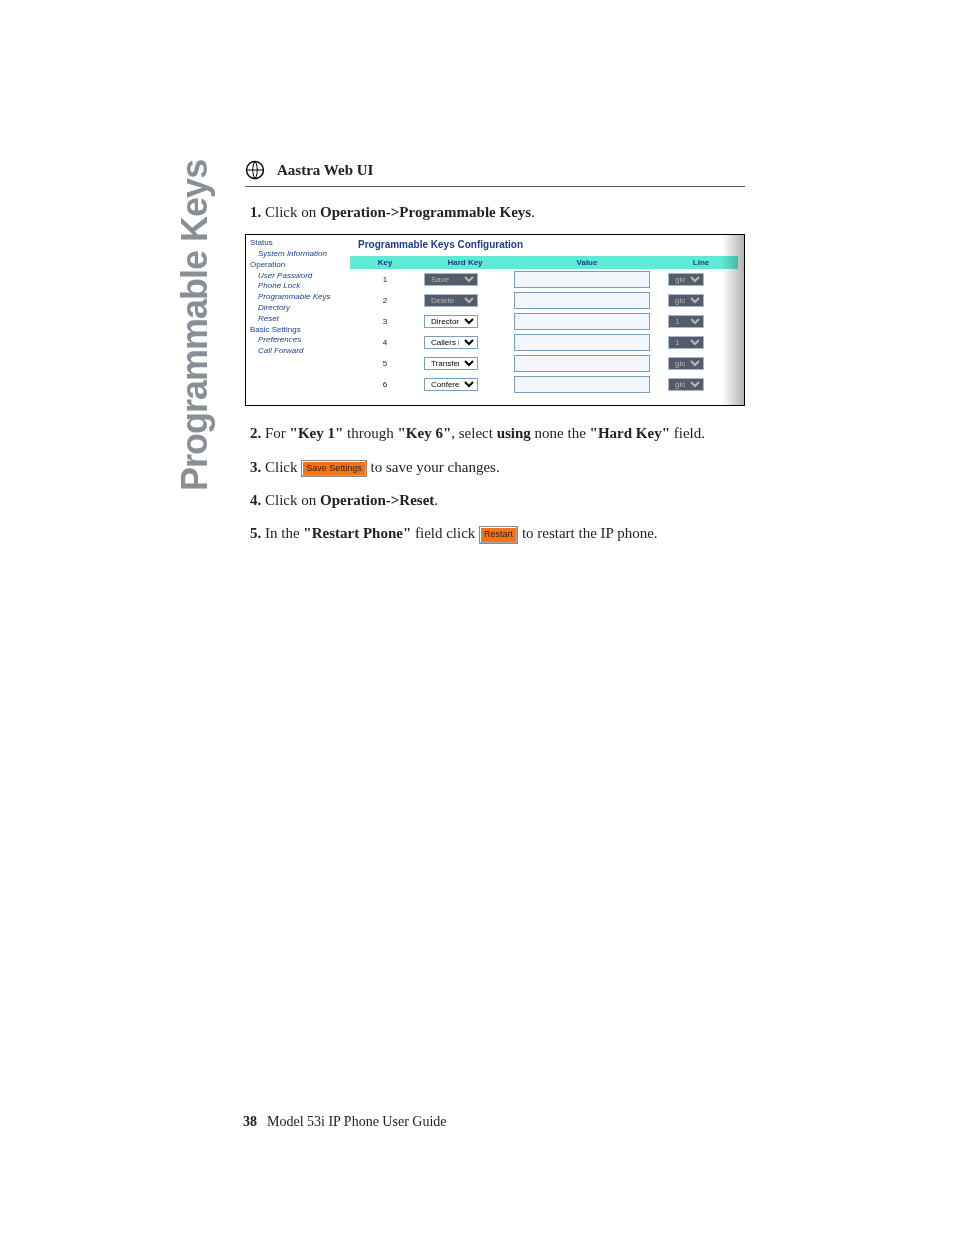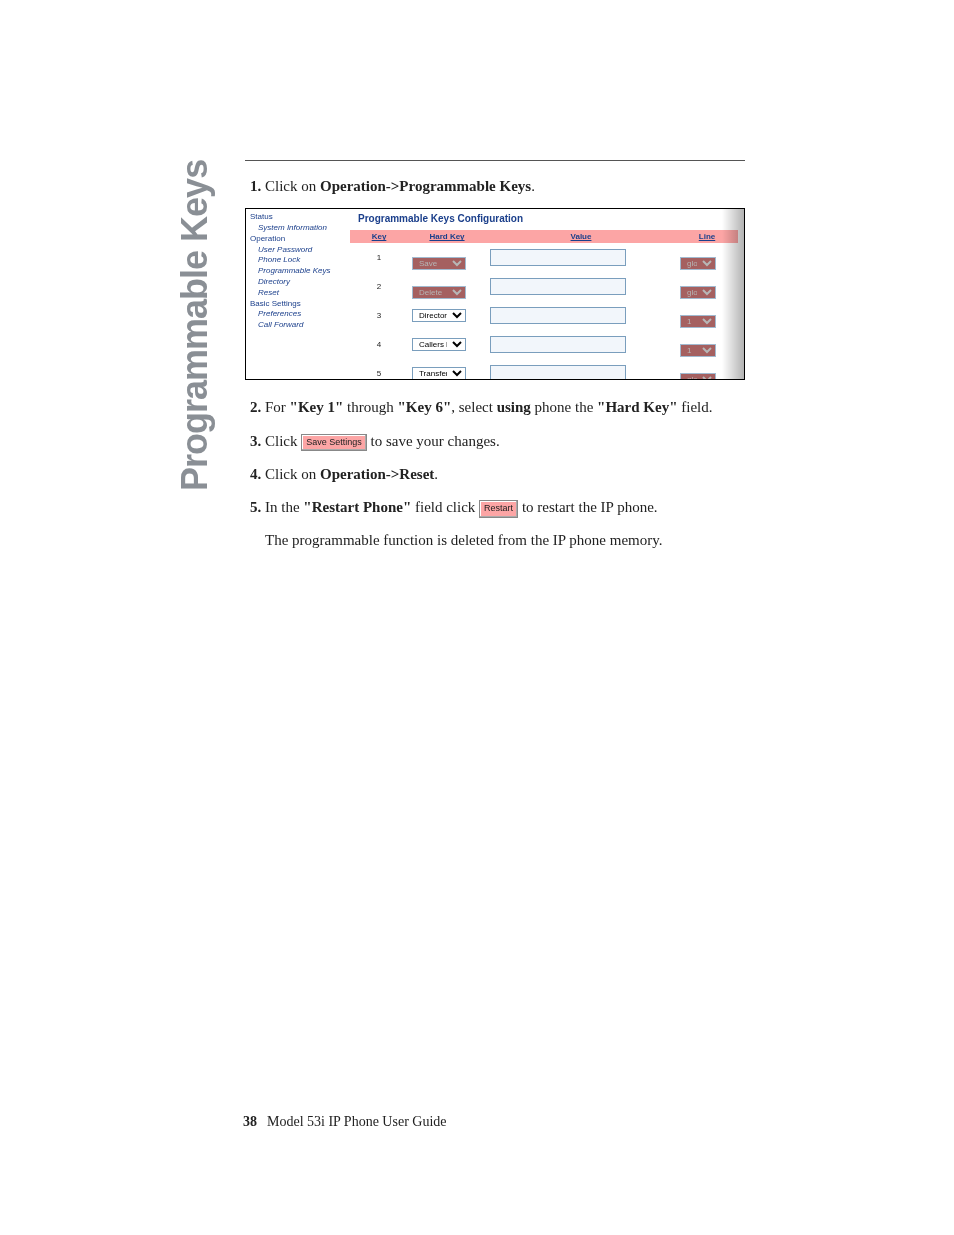--- a/index.html
+++ b/index.html
@@ -8,52 +8,61 @@
   .content{position:absolute;left:245px;top:160px;width:500px;}
   .h2{font-size:18px;font-weight:700;margin:0 0 20px 0;}
   .rule-row{display:flex;align-items:center;gap:12px;margin:0 0 6px 0;}
   .rule-row .icon{width:20px;height:20px;}
   .rule-row .label{font-size:15px;font-weight:600;}
   hr{border:none;border-top:1px solid #555;margin:0 0 14px 0;}
   p{font-size:15px;line-height:1.45;margin:0 0 14px 0;}
   ol{margin:0 0 0 0;padding-left:20px;font-size:15px;}
   ol li{margin:0 0 10px 0;line-height:1.55;}
   ol li::marker{font-weight:700;}
-  .btn-chip{display:inline-block;border:1px solid #888;background:#fca5a5;font-family:Arial,sans-serif;font-size:9px;padding:1px 4px;vertical-align:1px;box-shadow:inset -1px -1px 0 #aaa,inset 1px 1px 0 #fff;}
+  .btn-chip{display:inline-block;border:1px solid #888;background:#f97316;font-family:Arial,sans-serif;font-size:9px;padding:1px 4px;vertical-align:1px;box-shadow:inset -1px -1px 0 #aaa,inset 1px 1px 0 #fff;}
 
   
   .shot{border:1px solid #000;background:#fff;font-family:Verdana,Arial,sans-serif;font-size:9px;overflow:hidden;margin:6px 0 16px 0;height:170px;position:relative;}
   .shot:after{content:"";position:absolute;right:0;top:0;bottom:0;width:22px;background:linear-gradient(to left,rgba(0,0,0,.30),rgba(0,0,0,0));} 
   .shot-inner{display:flex;height:100%;}
   .shot-nav{width:90px;background:#fff;padding:3px 4px;color:#1b3f8b;font-size:8px;line-height:1.35;}
   .shot-nav .cat{font-weight:400;color:#1b3f8b;}
   .shot-nav .itm{padding-left:8px;color:#1b3f8b;cursor:pointer;font-style:italic;}
   .shot-main{flex:1;padding:4px 6px;position:relative;}
   .shot-title{color:#1b3f8b;font-weight:700;font-size:10px;margin-bottom:6px;padding-left:8px;}
   table.tb{width:100%;border-collapse:collapse;font-size:8px;}
-  table.tb th{background:#fca5a5;color:#1b3f8b;font-weight:700;text-align:center;padding:2px 4px;text-decoration:underline;}
+  table.tb th{background:#5eead4;color:#1b3f8b;font-weight:700;text-align:center;padding:2px 10px;}
   table.tb td{padding:2px 4px;}
   .sel{border:1px solid #7a9ebd;background:#fff;height:13px;width:54px;font-size:8px;padding:0 2px;}
-  .sel.d{color:#999;background:#7f1d1d;margin-top:12px;}
+  .sel.d{color:#999;background:#0f172a;}
   .sel.n{width:36px;}
   .txtin{border:1px solid #7a9ebd;background:#f2f6fb;height:13px;width:130px;}
   .svc{color:#1b3f8b;font-weight:700;font-size:8px;margin-top:8px;}
   .footer{position:absolute;left:243px;bottom:105px;font-size:14px;}
   .footer .pg{font-weight:700;margin-right:10px;}
   b{font-weight:700;}
 </style>
 </head>
 <body>
 
 <div class="page">
 
   <div class="side-tab">Programmable Keys</div>
 
   <div class="content">
 
+    <div class="rule-row">
+      <span class="icon">
+        <svg viewBox="0 0 20 20" width="20" height="20">
+            <circle cx="10" cy="10" r="8.5" fill="none" stroke="#000" stroke-width="1.4"></circle>
+            <path d="M1.5 10h17 M10 1.5c3 3 3 14 0 17 M10 1.5c-3 3-3 14 0 17" fill="none" stroke="#000" stroke-width="1"></path>
+          </svg>
+      </span>
+      <span class="label">Aastra Web UI</span>
+    </div>
     <hr>
 
 
     <ol>
       <li>
         <span>Click on </span><b>Operation-&gt;Programmable Keys</b>.
       </li>
     </ol>
 
     <div class="shot">
@@ -122,31 +131,30 @@
               </tbody>
           </table>
           <div class="svc">Services</div>
 
         </div>
       </div>
     </div>
 
     <ol start="2">
       <li>
-        <span>For </span><b>"Key 1"</b><span> through </span><b>"Key 6"</b><span>, select </span><b>using</b><span> phone the </span><b>"Hard Key"</b><span> field.</span>
+        <span>For </span><b>"Key 1"</b><span> through </span><b>"Key 6"</b><span>, select </span><b>using</b><span> none the </span><b>"Hard Key"</b><span> field.</span>
       </li>
       <li>
         <span>Click </span><span class="btn-chip">Save Settings</span><span> to save your changes.</span>
       </li>
       <li>
         <span>Click on </span><b>Operation-&gt;Reset</b>.
       </li>
       <li>
         <span>In the </span><b>"Restart Phone"</b><span> field click </span><span class="btn-chip">Restart</span><span> to restart the IP phone.</span>
-        <div style="margin-top:10px">The programmable function is deleted from the IP phone memory.</div>
       </li>
     </ol>
   </div>
 
   <div class="footer">
     <span class="pg">38</span><span>Model 53i IP Phone User Guide</span>
   </div>
 </div>
 
 </body></html>

